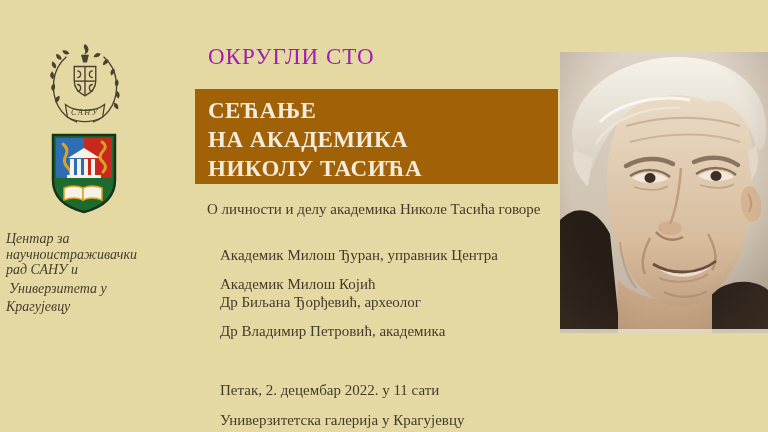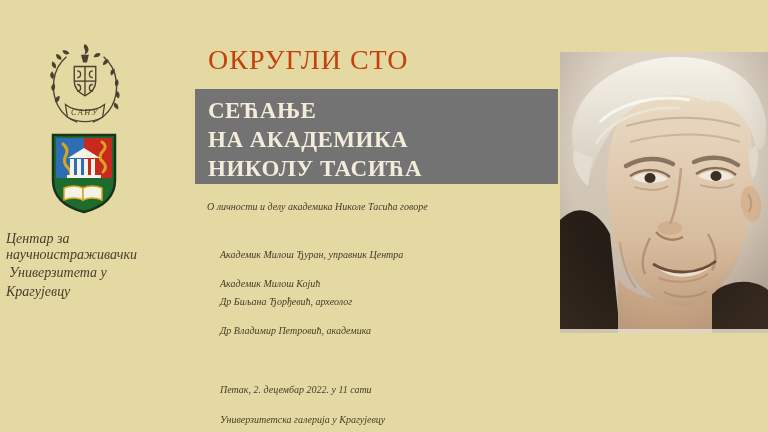--- a/index.html
+++ b/index.html
@@ -15,34 +15,34 @@
   .emblem-sanu{position:absolute;left:45px;top:42px;width:80px;height:88px;}
   .emblem-coa{position:absolute;left:50px;top:132px;width:68px;height:82px;}
   .org-name{
     position:absolute;left:6px;top:231px;width:178px;
     text-align:left;font-size:14px;line-height:15.5px;color:#453e2c;
   }
 
   
   .kicker{
     position:absolute;left:208px;top:44px;
-    font-size:28px;letter-spacing:1px;color:#c2410c;
+    font-size:23px;letter-spacing:1px;color:#a21caf;
   }
   .title-banner{
     position:absolute;left:195px;top:89px;width:363px;height:95px;
-    background:#737373;
+    background:#a16207;
   }
   .title-banner .line{
     margin:0;padding:0 0 0 13px;
     font-size:23px;font-weight:bold;line-height:29px;
     letter-spacing:0.5px;color:#f3ecdb;
   }
   .title-banner .line:first-child{padding-top:7px;}
 
-  .bodytext{position:absolute;left:207px;color:#433b2b;font-size:10px;font-style:italic;}
+  .bodytext{position:absolute;left:207px;color:#433b2b;font-size:15px;}
   .intro{top:201px;}
   .speakers-primary{top:234px;line-height:16px;}
   .speakers-secondary{top:281px;line-height:16.3px;}
   .event-block{top:369px;line-height:16.5px;}
   .bodytext p{margin:13px;padding:0;}
 
   
   .photo{position:absolute;left:560px;top:52px;width:208px;height:281px;}
 </style>
 </head>
@@ -115,20 +115,21 @@
 
       <g>
         <path d="M14,56 Q24,52 33,56 L33,68 Q24,64 14,68 Z" fill="#f5f2e8" stroke="#d9a520" stroke-width="1.5"></path>
         <path d="M52,56 Q42,52 33,56 L33,68 Q42,64 52,68 Z" fill="#f5f2e8" stroke="#d9a520" stroke-width="1.5"></path>
       </g>
     </svg>
 
     <div class="org-name">
       <p style="margin:0">Центар за</p>
       <p style="margin:0">научноистраживачки</p>
+      <p style="margin:0">рад САНУ и</p>
       <p style="margin:3px">Универзитета у</p>
       <p style="margin:0">Крагујевцу</p>
     </div>
   </div>
 
   <div class="kicker">ОКРУГЛИ СТО</div>
 
   <div class="title-banner">
     <p class="line">СЕЋАЊЕ</p>
     <p class="line">НА АКАДЕМИКА</p>

